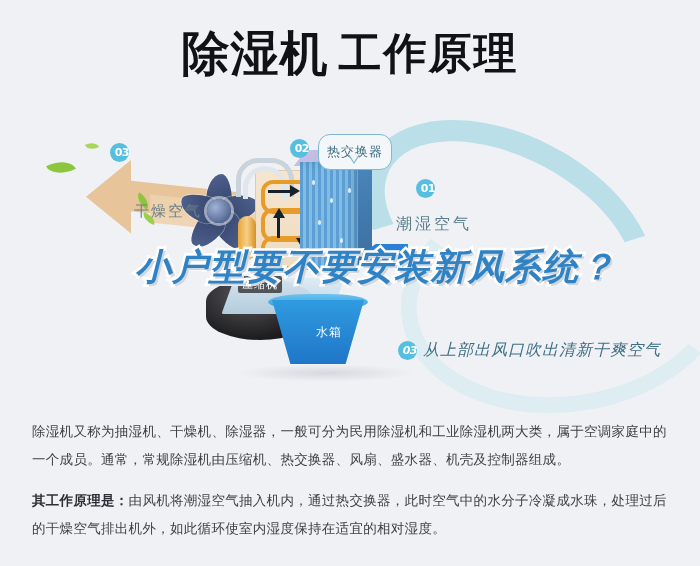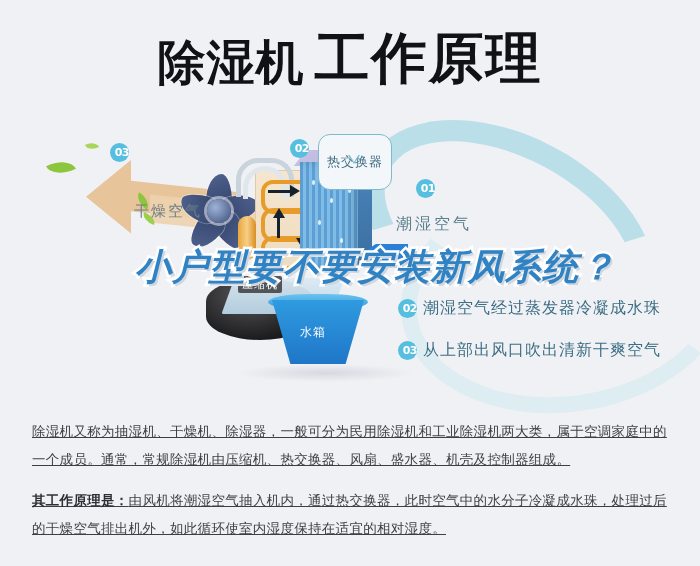--- a/index.html
+++ b/index.html
@@ -17,21 +17,21 @@
     position:absolute;left:0;top:22px;width:700px;
     text-align:center;white-space:nowrap;
     color:#111214;
   }
   .title-small{
     font-size:48px;font-weight:bold;letter-spacing:1px;
     vertical-align:-2px;
     text-align:right;
   }
   .title-large{
-    font-size:55px;font-weight:bold;letter-spacing:2px;
+    font-size:43px;font-weight:bold;letter-spacing:2px;
     margin-left:10px;
   }
 
   
   .stage{position:absolute;left:0;top:128px;width:700px;height:280px;}
 
   
   .swoosh{
     position:absolute;left:352px;top:8px;width:270px;height:150px;
     border:22px solid #b9dfe9;
@@ -174,21 +174,21 @@
     background:linear-gradient(180deg,#2f9be0,#1f76c8);
     clip-path:polygon(0 0,100% 0,80% 100%,20% 100%);
     box-shadow:0 3px 6px rgba(0,0,0,.18);
   }
   .tank-lip{
     position:absolute;left:268px;top:166px;width:100px;height:16px;
     background:linear-gradient(180deg,#6cc2ef,#2f9be0);
     border-radius:50%/60%;
   }
   .tank-label{
-    position:absolute;left:300px;top:196px;
+    position:absolute;left:316px;top:196px;
     font-size:12px;color:#ffffff;letter-spacing:1px;
   }
   .tank-shadow{
     position:absolute;left:236px;top:236px;width:180px;height:18px;
     background:radial-gradient(ellipse,rgba(120,130,145,.22),rgba(120,130,145,0) 70%);
   }
 
   
   .badge{
     display:inline-block;width:19px;height:19px;border-radius:50%;
@@ -197,21 +197,21 @@
     vertical-align:middle;
   }
 
   .lab03{position:absolute;left:110px;top:14px;}
   .txt03{position:absolute;left:100px;top:74px;color:#6b7f86;font-size:15px;letter-spacing:2px;margin-left:34px;}
 
   .lab02{position:absolute;left:290px;top:10px;}
   .bubble{
     position:absolute;left:318px;top:6px;
     border:1px solid #7fb9cf;border-radius:12px;background:#f4f7fa;
-    padding:18px 8px;font-size:13px;color:#3b6b80;letter-spacing:1px;
+    padding:8px 8px;font-size:13px;color:#3b6b80;letter-spacing:1px;
   }
   .bubble-tail{
     position:absolute;left:348px;top:27px;width:0;height:0;
     border-left:6px solid transparent;border-right:6px solid transparent;
     border-top:9px solid #7fb9cf;
   }
   .bubble-tail-in{
     position:absolute;left:349px;top:26px;width:0;height:0;
     border-left:5px solid transparent;border-right:5px solid transparent;
     border-top:8px solid #f4f7fa;
@@ -220,42 +220,41 @@
   .lab01{position:absolute;left:416px;top:50px;}
   .txt01{position:absolute;left:396px;top:86px;color:#5a7f8d;font-size:16px;letter-spacing:3px;}
 
   
   .bullet{
     position:absolute;font-size:16px;color:#3d6e84;letter-spacing:1px;
     white-space:nowrap;
   }
   .bullet .badge{margin-right:6px;background:#56bfe0;}
   .b02{left:398px;top:170px;}
-  .b03{left:398px;top:212px;}
+  .b03{left:398px;top:212px;font-style:italic;}
 
   
   .overlay{
     position:absolute;left:98px;top:248px;width:520px;
     font-size:36px;font-weight:bold;font-style:italic;
     line-height:1.08;letter-spacing:1px;
     color:#2f82c4;
     -webkit-text-stroke:5px #ffffff;
     paint-order:stroke fill;
     text-shadow:2px 2px 0 rgba(120,140,160,.35);
     white-space:normal;
     z-index:20;
     margin-left:37px;
   }
 
   
   .body-text{
     position:absolute;left:32px;top:418px;width:640px;
     font-size:13.5px;line-height:2.05;color:#3c3f45;
     letter-spacing:.3px;
-    text-decoration:underline;
   }
   .body-text p{margin:0 0 14px 0;}
   .body-text b{font-weight:bold;color:#2c2f35;}
 </style>
 </head>
 <body>
 
 <div id="page">
 
   <div class="title-row">
@@ -329,23 +328,20 @@
     </div>
     <div class="bubble">热交换器</div>
     <div class="bubble-tail"></div>
     <div class="bubble-tail-in"></div>
 
     <div class="lab01">
       <span class="badge">01</span>
     </div>
     <div class="txt01">潮湿空气</div>
 
-    <div class="bullet b02">
-      <span class="badge">02</span><span>潮湿空气经过蒸发器冷凝成水珠</span>
-    </div>
     <div class="bullet b03">
       <span class="badge">03</span><span>从上部出风口吹出清新干爽空气</span>
     </div>
   </div>
 
   <div class="overlay">小户型要不要安装新风系统？</div>
 
   <div class="body-text">
     <p>除湿机又称为抽湿机、干燥机、除湿器，一般可分为民用除湿机和工业除湿机两大类，属于空调家庭中的一个成员。通常，常规除湿机由压缩机、热交换器、风扇、盛水器、机壳及控制器组成。</p>
     <p><b>其工作原理是：</b><span>由风机将潮湿空气抽入机内，通过热交换器，此时空气中的水分子冷凝成水珠，处理过后的干燥空气排出机外，如此循环使室内湿度保持在适宜的相对湿度。</span></p>

